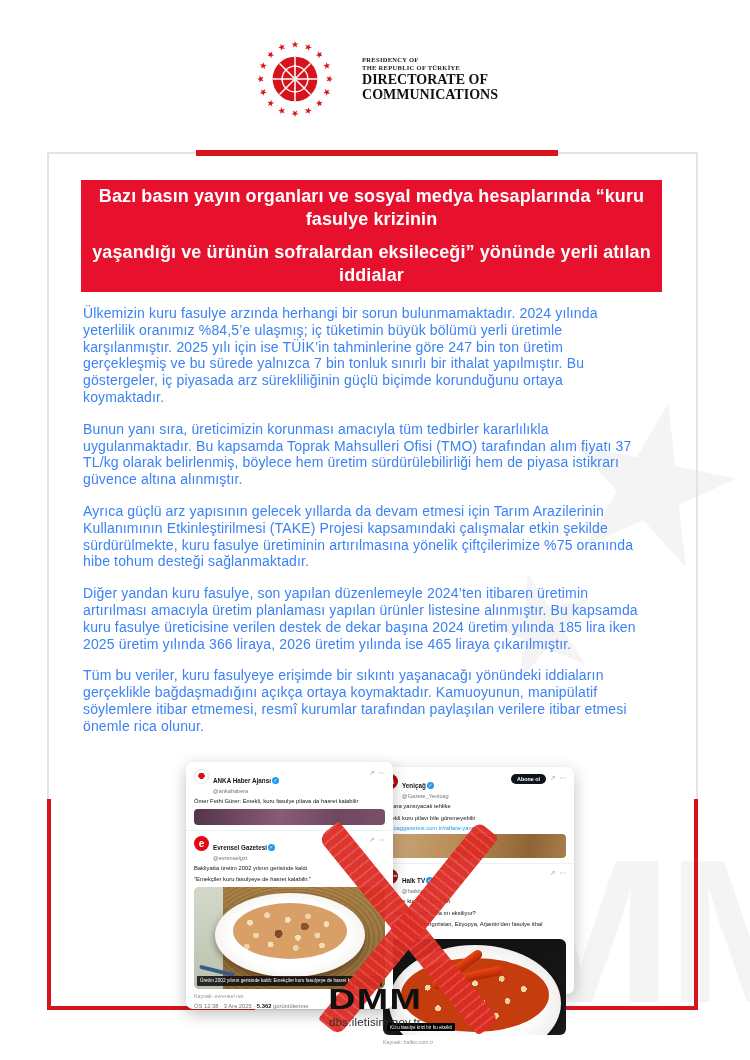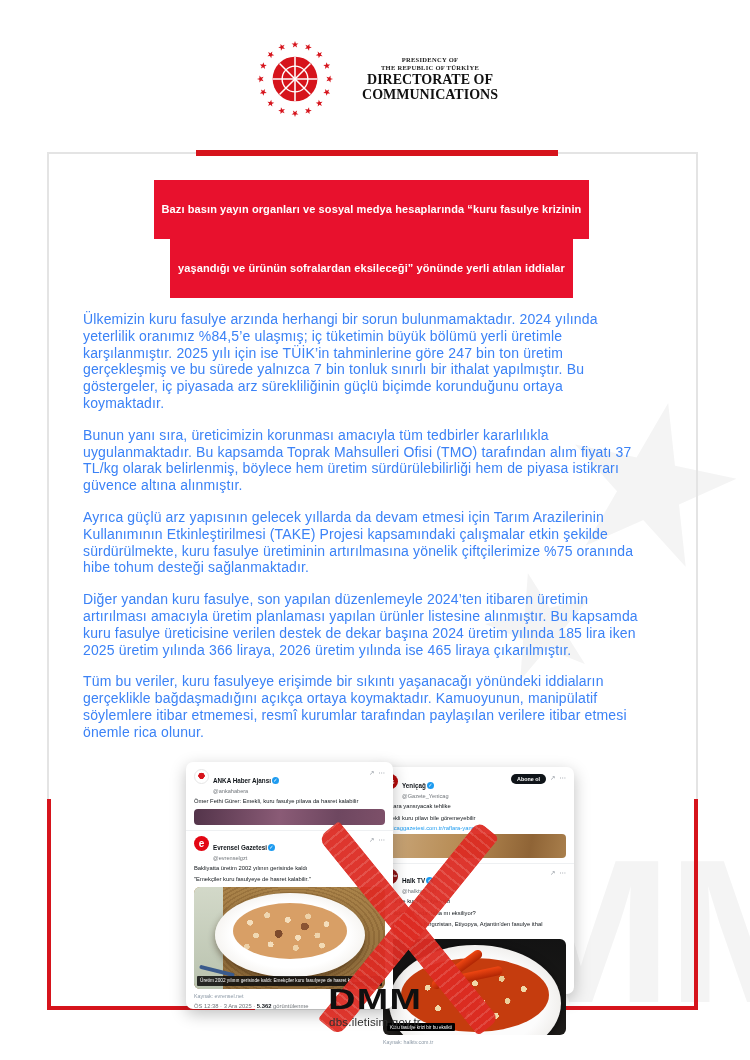--- a/index.html
+++ b/index.html
@@ -10,21 +10,21 @@
   .wm{position:absolute;color:#f4f4f4;z-index:0;user-select:none;line-height:1;}
   .wm-star1{left:555px;top:375px;font-size:215px;transform:rotate(12deg);}
   .wm-star2{left:478px;top:555px;font-size:140px;transform:rotate(-14deg);}
   .wm-letters{left:335px;top:828px;font-size:205px;font-weight:900;letter-spacing:-6px;
               transform:scaleX(1.08);transform-origin:left top;color:#f4f4f4;}
 
   
   .masthead{position:absolute;left:0;top:36px;width:100%;display:flex;justify-content:center;
             align-items:center;gap:24px;z-index:2;}
   .mast-left{text-align:center;}
-  .mast-right{text-align:center;}
+  .mast-right{text-align:left;}
   .mast-tiny{font-family:"Liberation Serif",serif;font-size:6.5px;font-weight:bold;
              letter-spacing:.3px;color:#1c1c1c;line-height:1.25;}
   .mast-big{font-family:"Liberation Serif",serif;font-size:15px;font-weight:bold;
             letter-spacing:.4px;color:#111;margin-top:2px;}
   .mast-big2{font-family:"Liberation Serif",serif;font-size:14px;font-weight:bold;
              color:#111;line-height:1.08;}
   .emblem{width:86px;height:86px;flex:none;}
 
   
   .card{position:absolute;left:47px;top:152px;width:651px;height:858px;
@@ -32,21 +32,21 @@
   .accent-top{position:absolute;left:147px;top:-4px;width:362px;height:6px;background:#d6141c;}
   .red-left{position:absolute;left:-2px;top:645px;bottom:-2px;width:4px;background:#d6141c;}
   .red-right{position:absolute;right:-2px;top:645px;bottom:-2px;width:4px;background:#d6141c;}
   .red-bot-l{position:absolute;left:-2px;bottom:-2px;width:208px;height:4px;background:#d6141c;}
   .red-bot-r{position:absolute;right:-2px;bottom:-2px;width:202px;height:4px;background:#d6141c;}
 
   .content{position:relative;padding:26px 58px 0 34px;z-index:1;}
   .alert{text-align:center;margin:0 -24px 13px -2px;}
   .alert div{line-height:23px;}
   .alert span{display:inline-block;background:#e8112d;color:#fff;font-weight:bold;
-              font-size:11px;padding:18px 8px;letter-spacing:.1px;}
+              font-size:18px;padding:5px 8px;letter-spacing:.1px;}
   .content p{margin:0 0 15px;font-size:14px;line-height:16.8px;color:#3b82f6;
              letter-spacing:.15px;}
 
   
   .tcard{position:absolute;background:#fff;border-radius:7px;
          box-shadow:0 5px 16px rgba(0,0,0,.25);box-sizing:border-box;padding:7px 8px;}
   .tcard-left{left:137px;top:608px;width:207px;height:247px;z-index:2;}
   .tcard-right{left:326px;top:613px;width:199px;height:227px;z-index:1;}
 
   .trow{display:flex;align-items:flex-start;gap:4px;}

